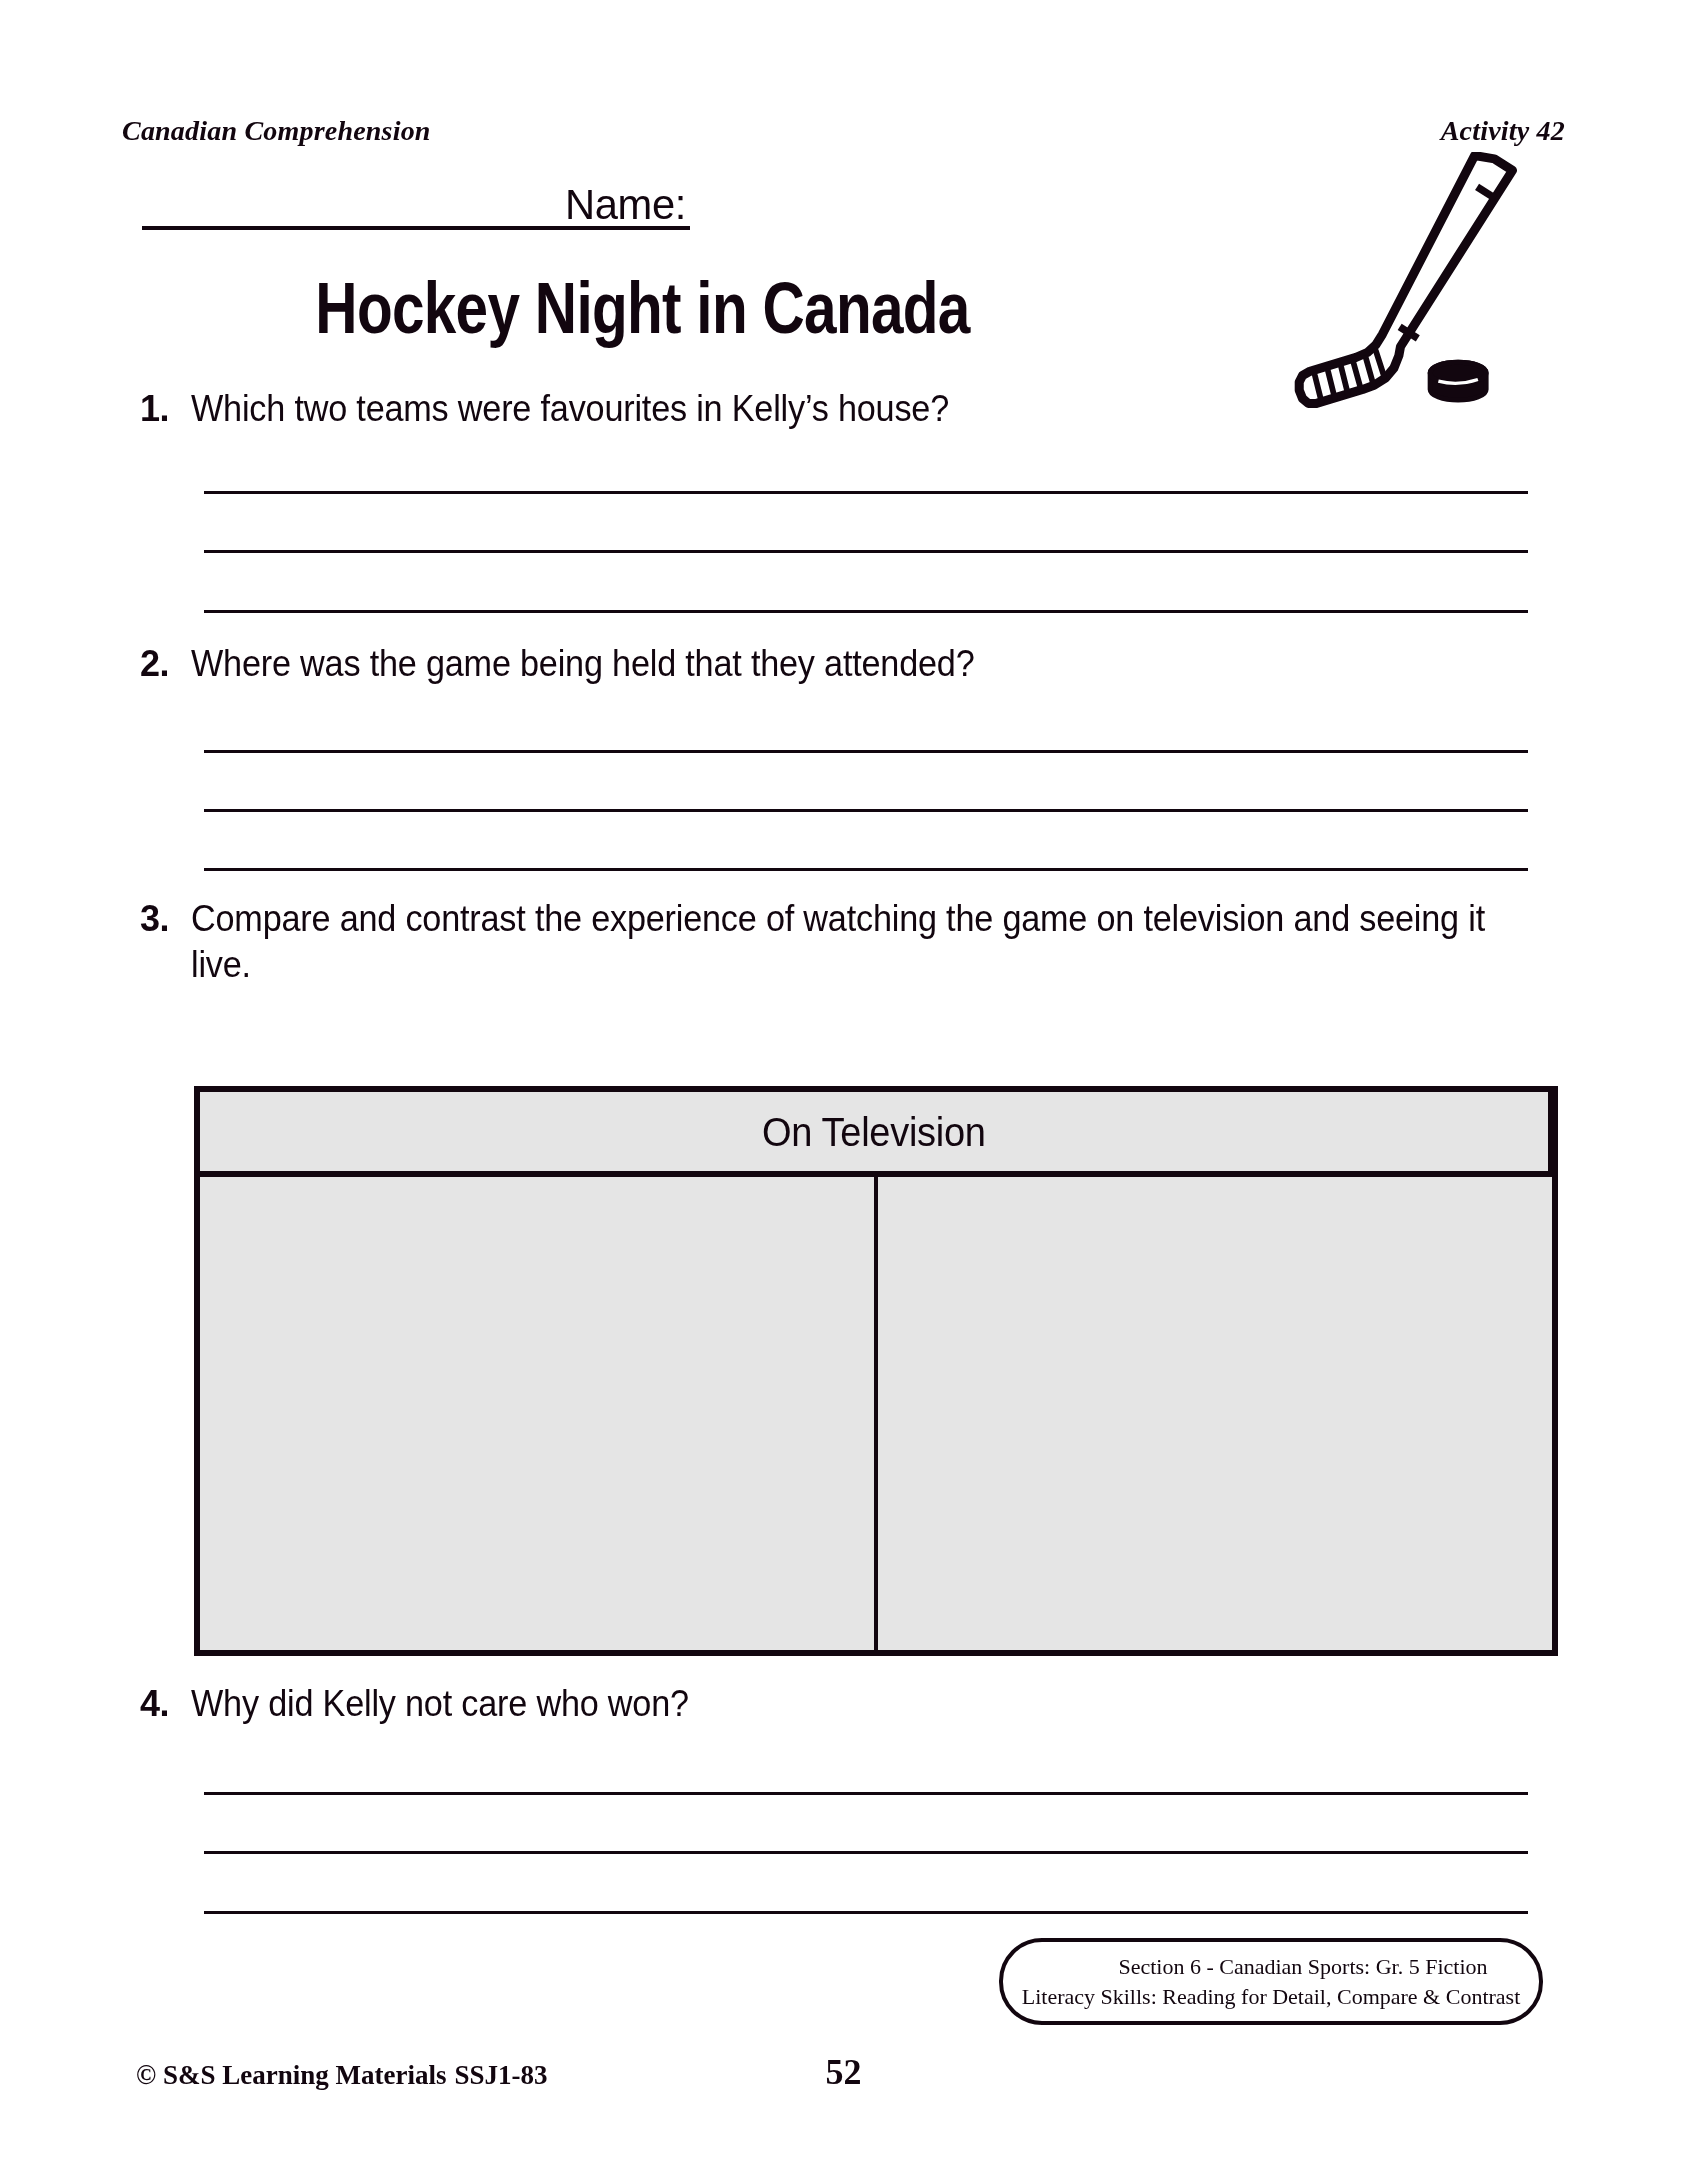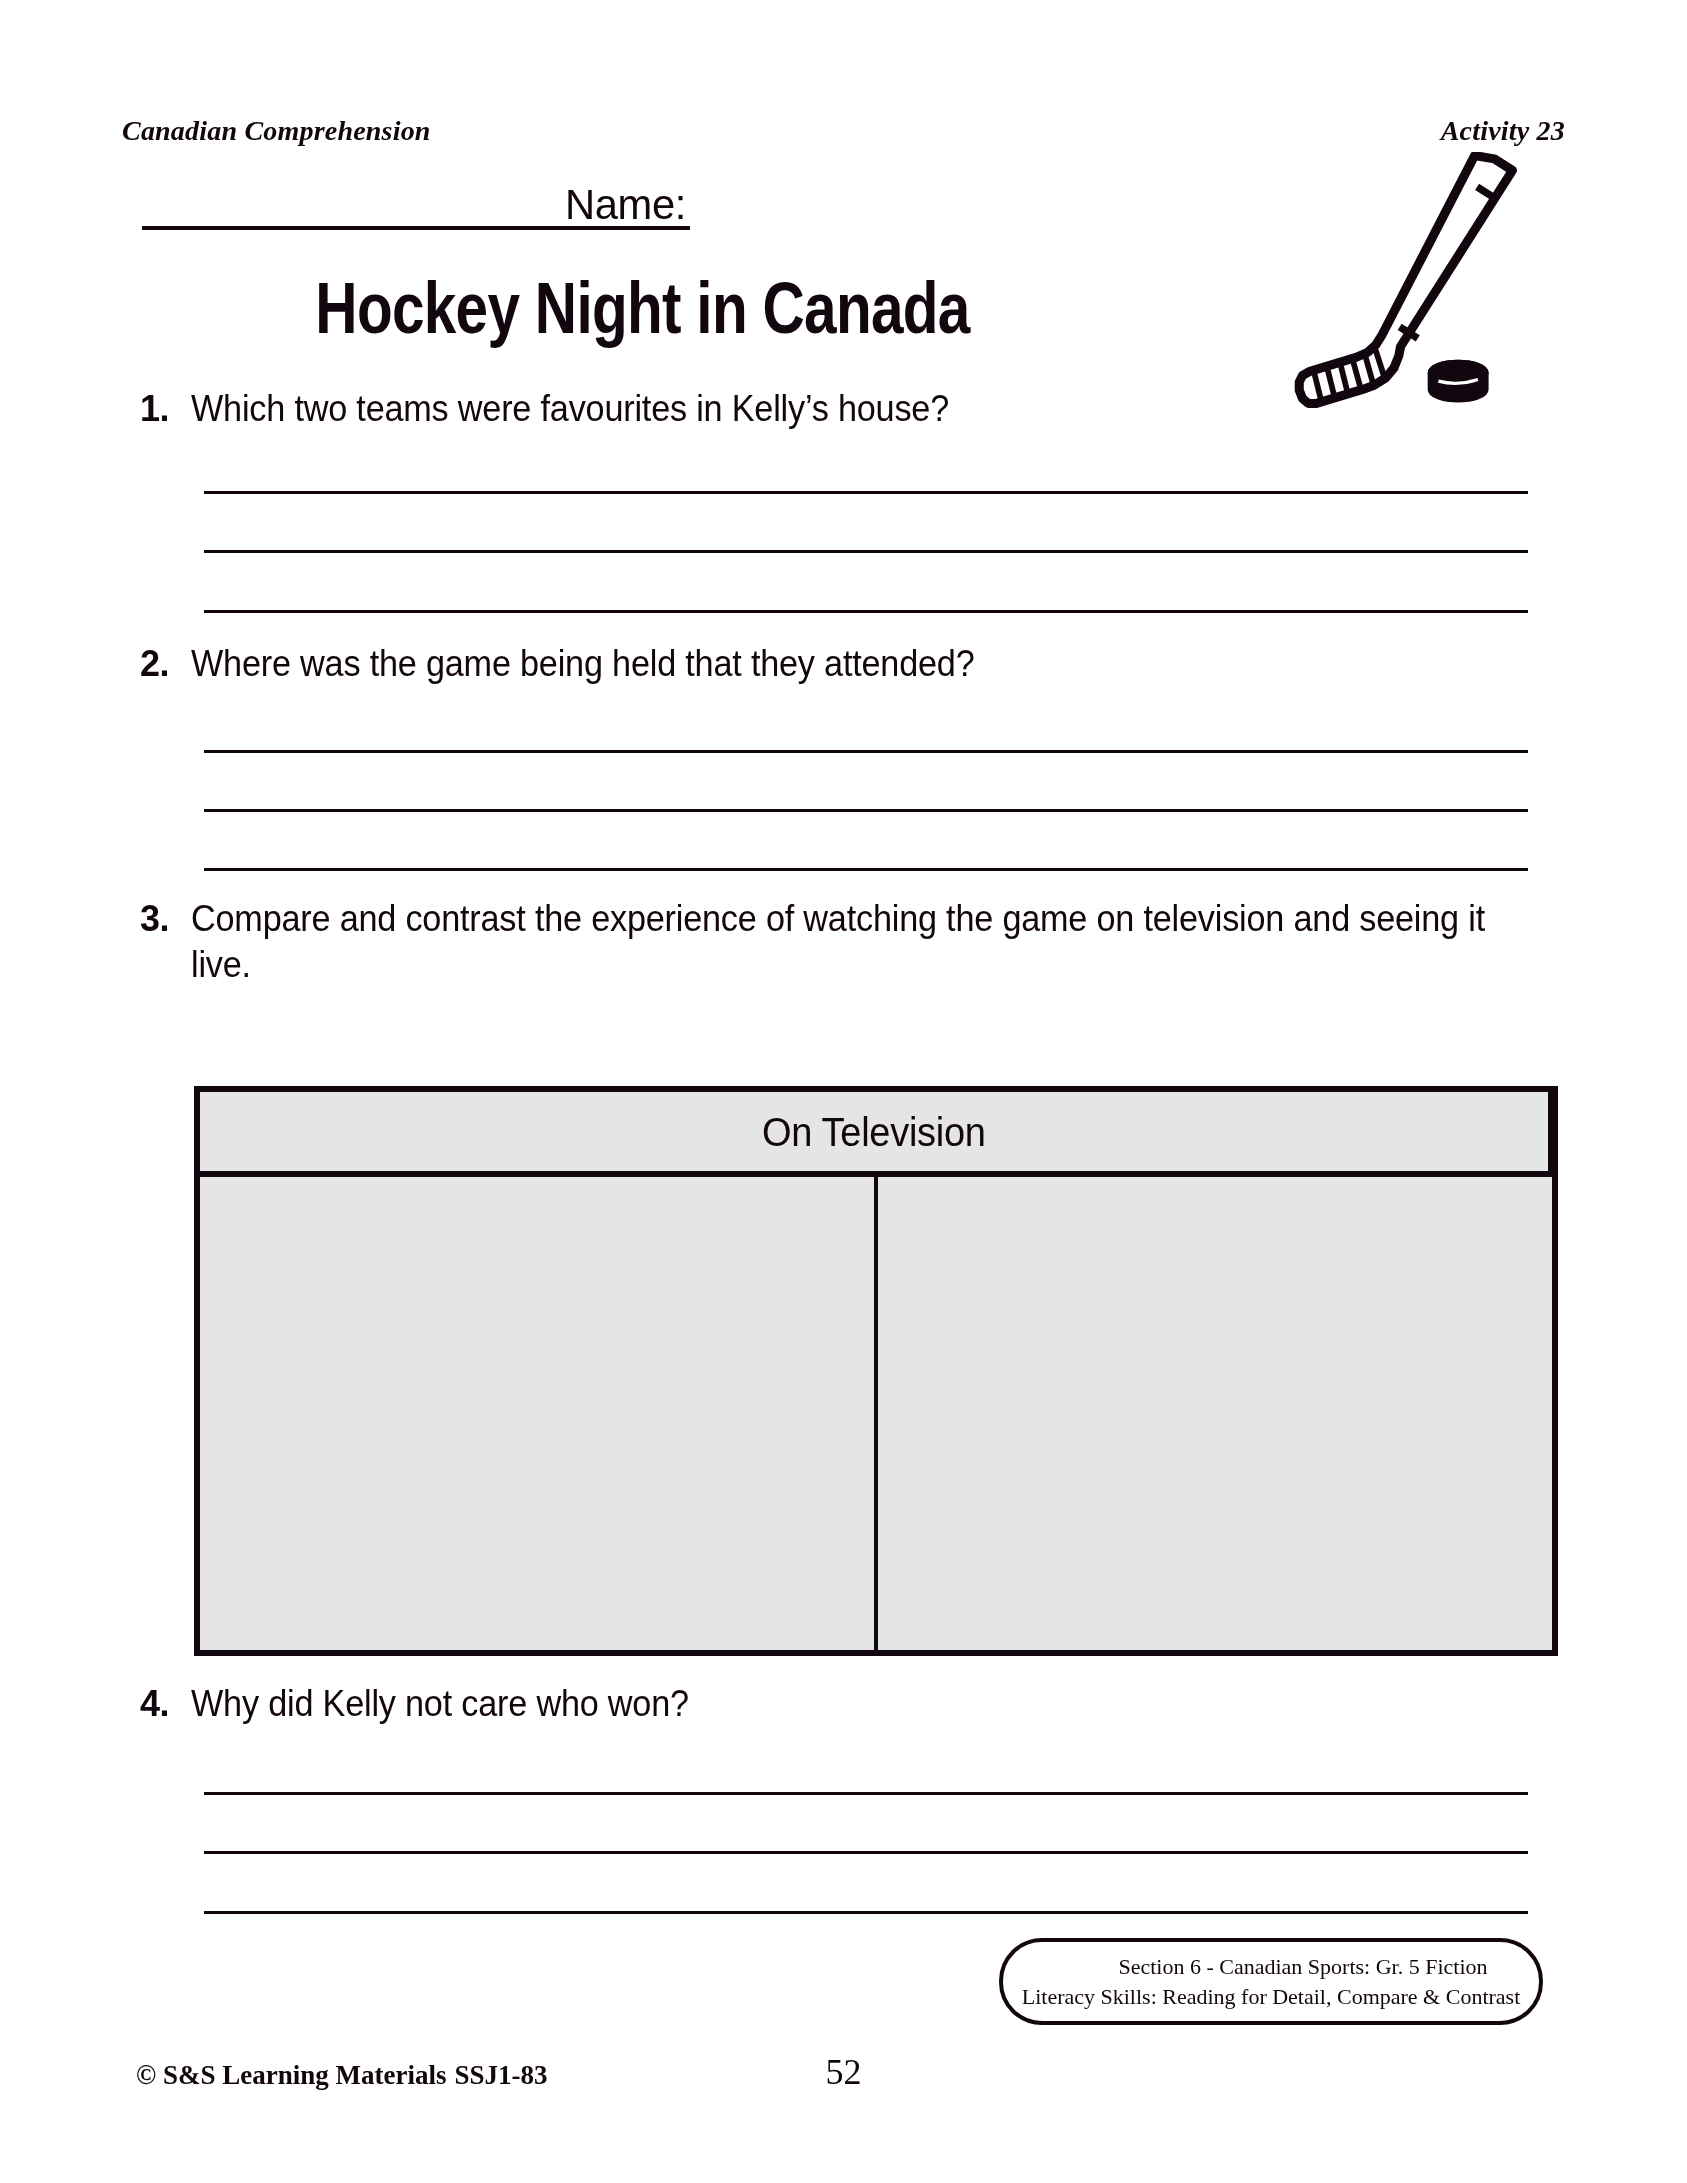--- a/index.html
+++ b/index.html
@@ -218,32 +218,32 @@
     font-size: 27px;
     white-space: nowrap;
   }
   .footer-page {
     position: absolute;
     left: 0;
     top: 2051px;
     width: 1687px;
     text-align: center;
     font-family: "Liberation Serif", serif;
-    font-weight: normal;
+    font-weight: bold;
     font-size: 36px;
   }
 </style>
 </head>
 <body>
 
 <div class="page">
 
   <div class="header-row">
     <div class="series-title">Canadian Comprehension</div>
-    <div class="activity-label">Activity 23</div>
+    <div class="activity-label">Activity 42</div>
   </div>
 
   <div class="name-block">
     <span class="name-label">Name:</span>
     <span class="name-rule"></span>
   </div>
 
   <div class="sheet-title">Hockey Night in Canada</div>
 
   <div class="stick-art">

